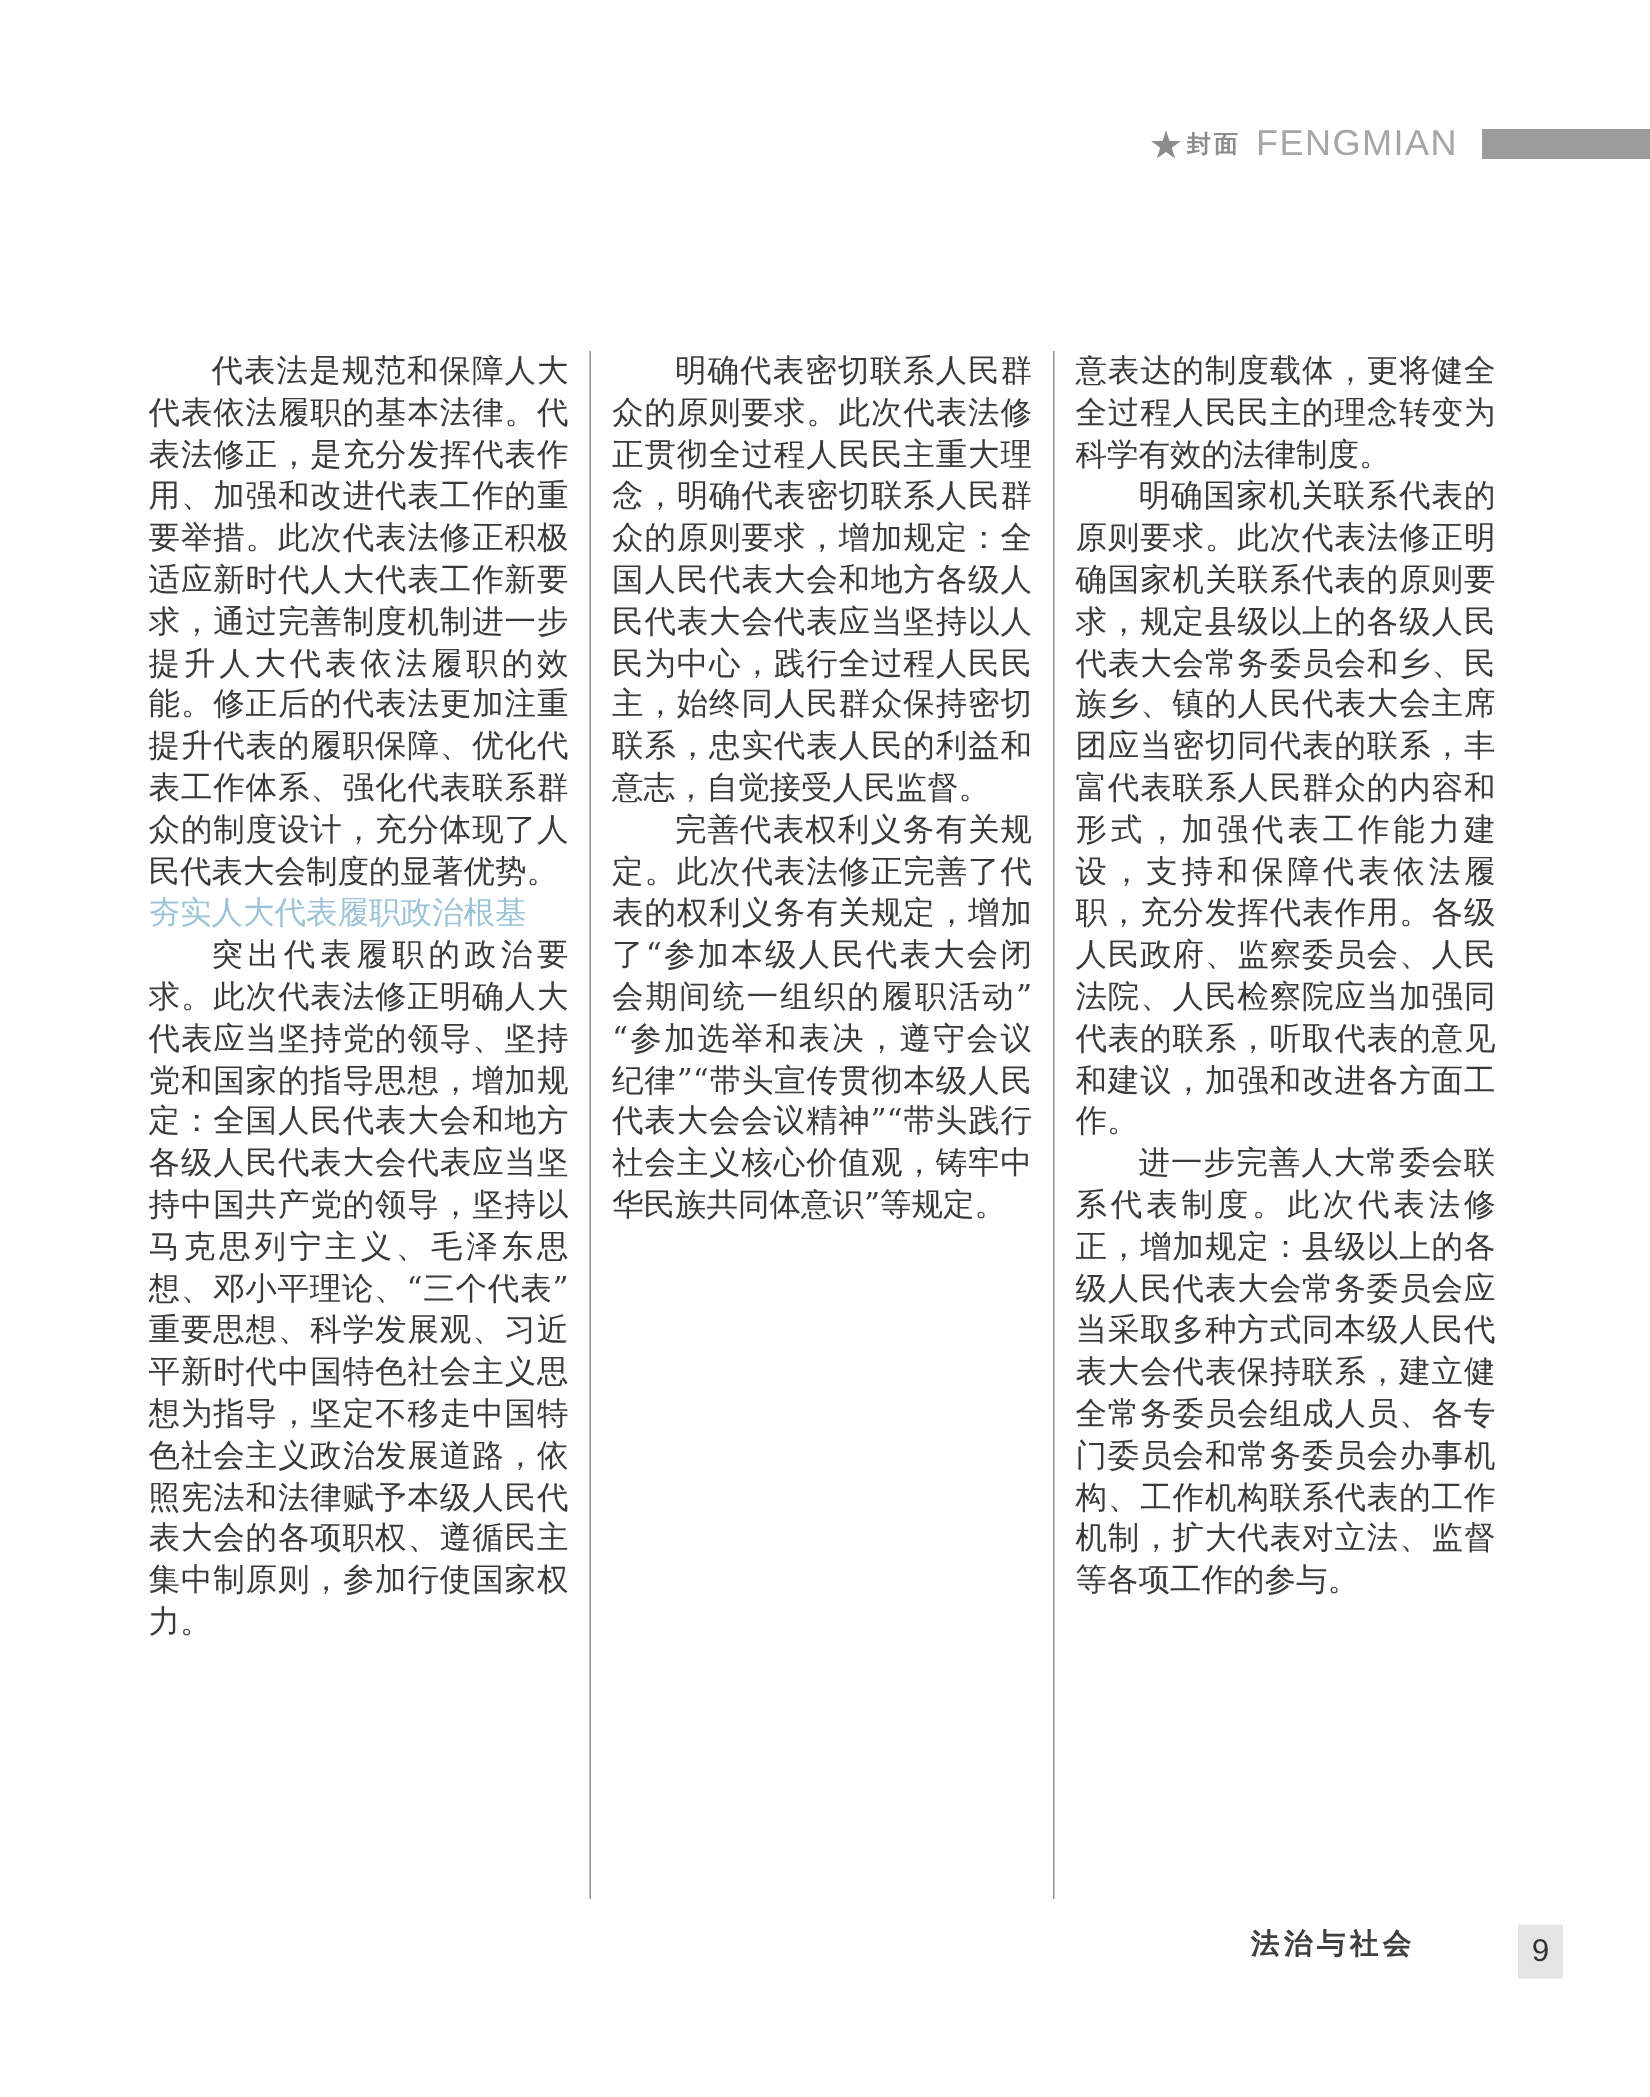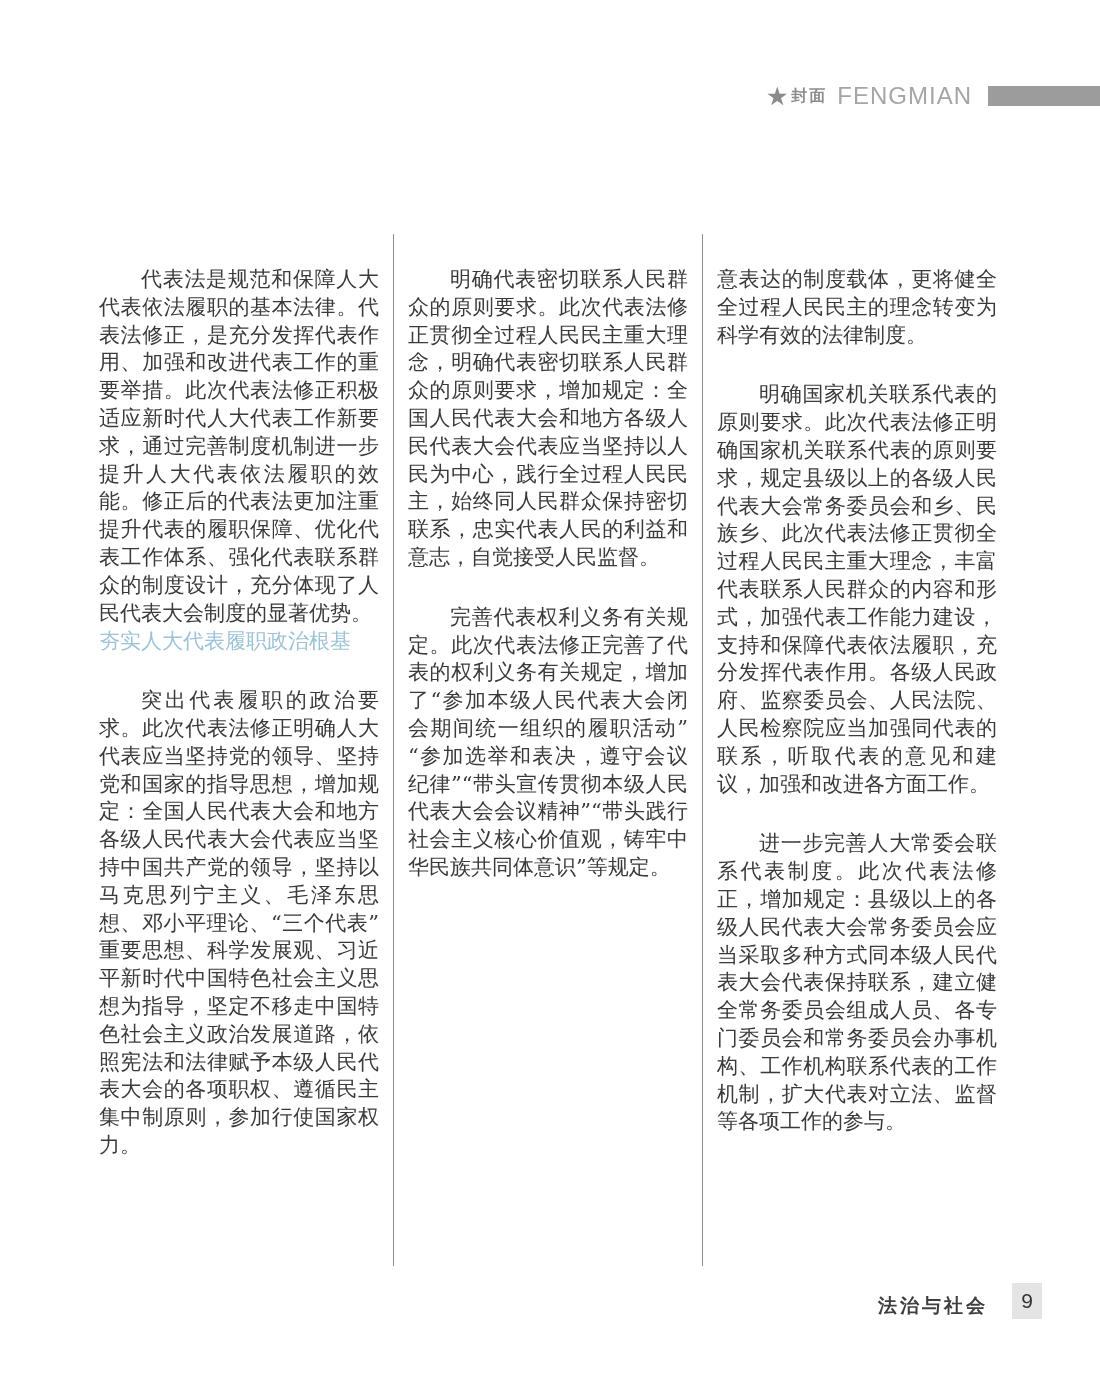--- a/index.html
+++ b/index.html
@@ -25,34 +25,34 @@
   .columns {
     position:absolute; top:234px; left:99px; width:902px; height:1032px;
     display:flex; overflow:hidden;
   }
   .col {
     width:280px; flex:0 0 280px;
     font-family:"DejaVu Serif","Liberation Serif",serif;
     font-size:21px; line-height:27.8px; color:#3a3a3a;
     text-align:justify; text-justify:inter-character;
   }
-  .col p { text-align:justify;margin-top:32px; }
+  .col p { text-align:justify; }
   .col p.indent { text-indent:2em; }
   .subhead {
     color:#9cc3d6; font-weight:normal;
     font-size:21px; line-height:27.8px;
     font-family:"Liberation Sans", sans-serif;
     text-indent:0;
   }
   .divider { flex:0 0 1px; width:1px; background:#8f8f8f; margin:0 14px; }
 
   
   .page-footer {
     position:absolute; top:1283px; right:58px;
-    display:flex; align-items:flex-end;
+    display:flex; align-items:flex-start;gap:44px;
   }
   .journal { font-weight:bold; color:#3f3f3f; font-size:19px; letter-spacing:3px; }
   .pagebox {
     margin-left:24px; background:#e4e4e4; min-width:30px; height:36px;
     display:flex; align-items:center; justify-content:center;
     color:#333; font-size:21px; padding:0 6px;
   }
 </style>
 </head>
 <body>
@@ -80,21 +80,21 @@
     <section class="col">
       <p class="indent">明确代表密切联系人民群众的原则要求。此次代表法修正贯彻全过程人民民主重大理念，明确代表密切联系人民群众的原则要求，增加规定：全国人民代表大会和地方各级人民代表大会代表应当坚持以人民为中心，践行全过程人民民主，始终同人民群众保持密切联系，忠实代表人民的利益和意志，自觉接受人民监督。</p>
       <p class="indent">完善代表权利义务有关规定。此次代表法修正完善了代表的权利义务有关规定，增加了“参加本级人民代表大会闭会期间统一组织的履职活动”“参加选举和表决，遵守会议纪律”“带头宣传贯彻本级人民代表大会会议精神”“带头践行社会主义核心价值观，铸牢中华民族共同体意识”等规定。</p>
 
     </section>
 
     <div class="divider"></div>
 
     <section class="col">
       <p>意表达的制度载体，更将健全全过程人民民主的理念转变为科学有效的法律制度。</p>
-      <p class="indent">明确国家机关联系代表的原则要求。此次代表法修正明确国家机关联系代表的原则要求，规定县级以上的各级人民代表大会常务委员会和乡、民族乡、此次代表法修正贯彻全过程人民民主重大理念，丰富代表联系人民群众的内容和形式，加强代表工作能力建设，支持和保障代表依法履职，充分发挥代表作用。各级人民政府、监察委员会、人民法院、人民检察院应当加强同代表的联系，听取代表的意见和建议，加强和改进各方面工作。</p>
+      <p class="indent">明确国家机关联系代表的原则要求。此次代表法修正明确国家机关联系代表的原则要求，规定县级以上的各级人民代表大会常务委员会和乡、民族乡、镇的人民代表大会主席团应当密切同代表的联系，丰富代表联系人民群众的内容和形式，加强代表工作能力建设，支持和保障代表依法履职，充分发挥代表作用。各级人民政府、监察委员会、人民法院、人民检察院应当加强同代表的联系，听取代表的意见和建议，加强和改进各方面工作。</p>
       <p class="indent">进一步完善人大常委会联系代表制度。此次代表法修正，增加规定：县级以上的各级人民代表大会常务委员会应当采取多种方式同本级人民代表大会代表保持联系，建立健全常务委员会组成人员、各专门委员会和常务委员会办事机构、工作机构联系代表的工作机制，扩大代表对立法、监督等各项工作的参与。</p>
 
     </section>
 
   </main>
 
   <footer class="page-footer">
     <span class="journal">法治与社会</span>
     <span class="pagebox">9</span>
   </footer>

